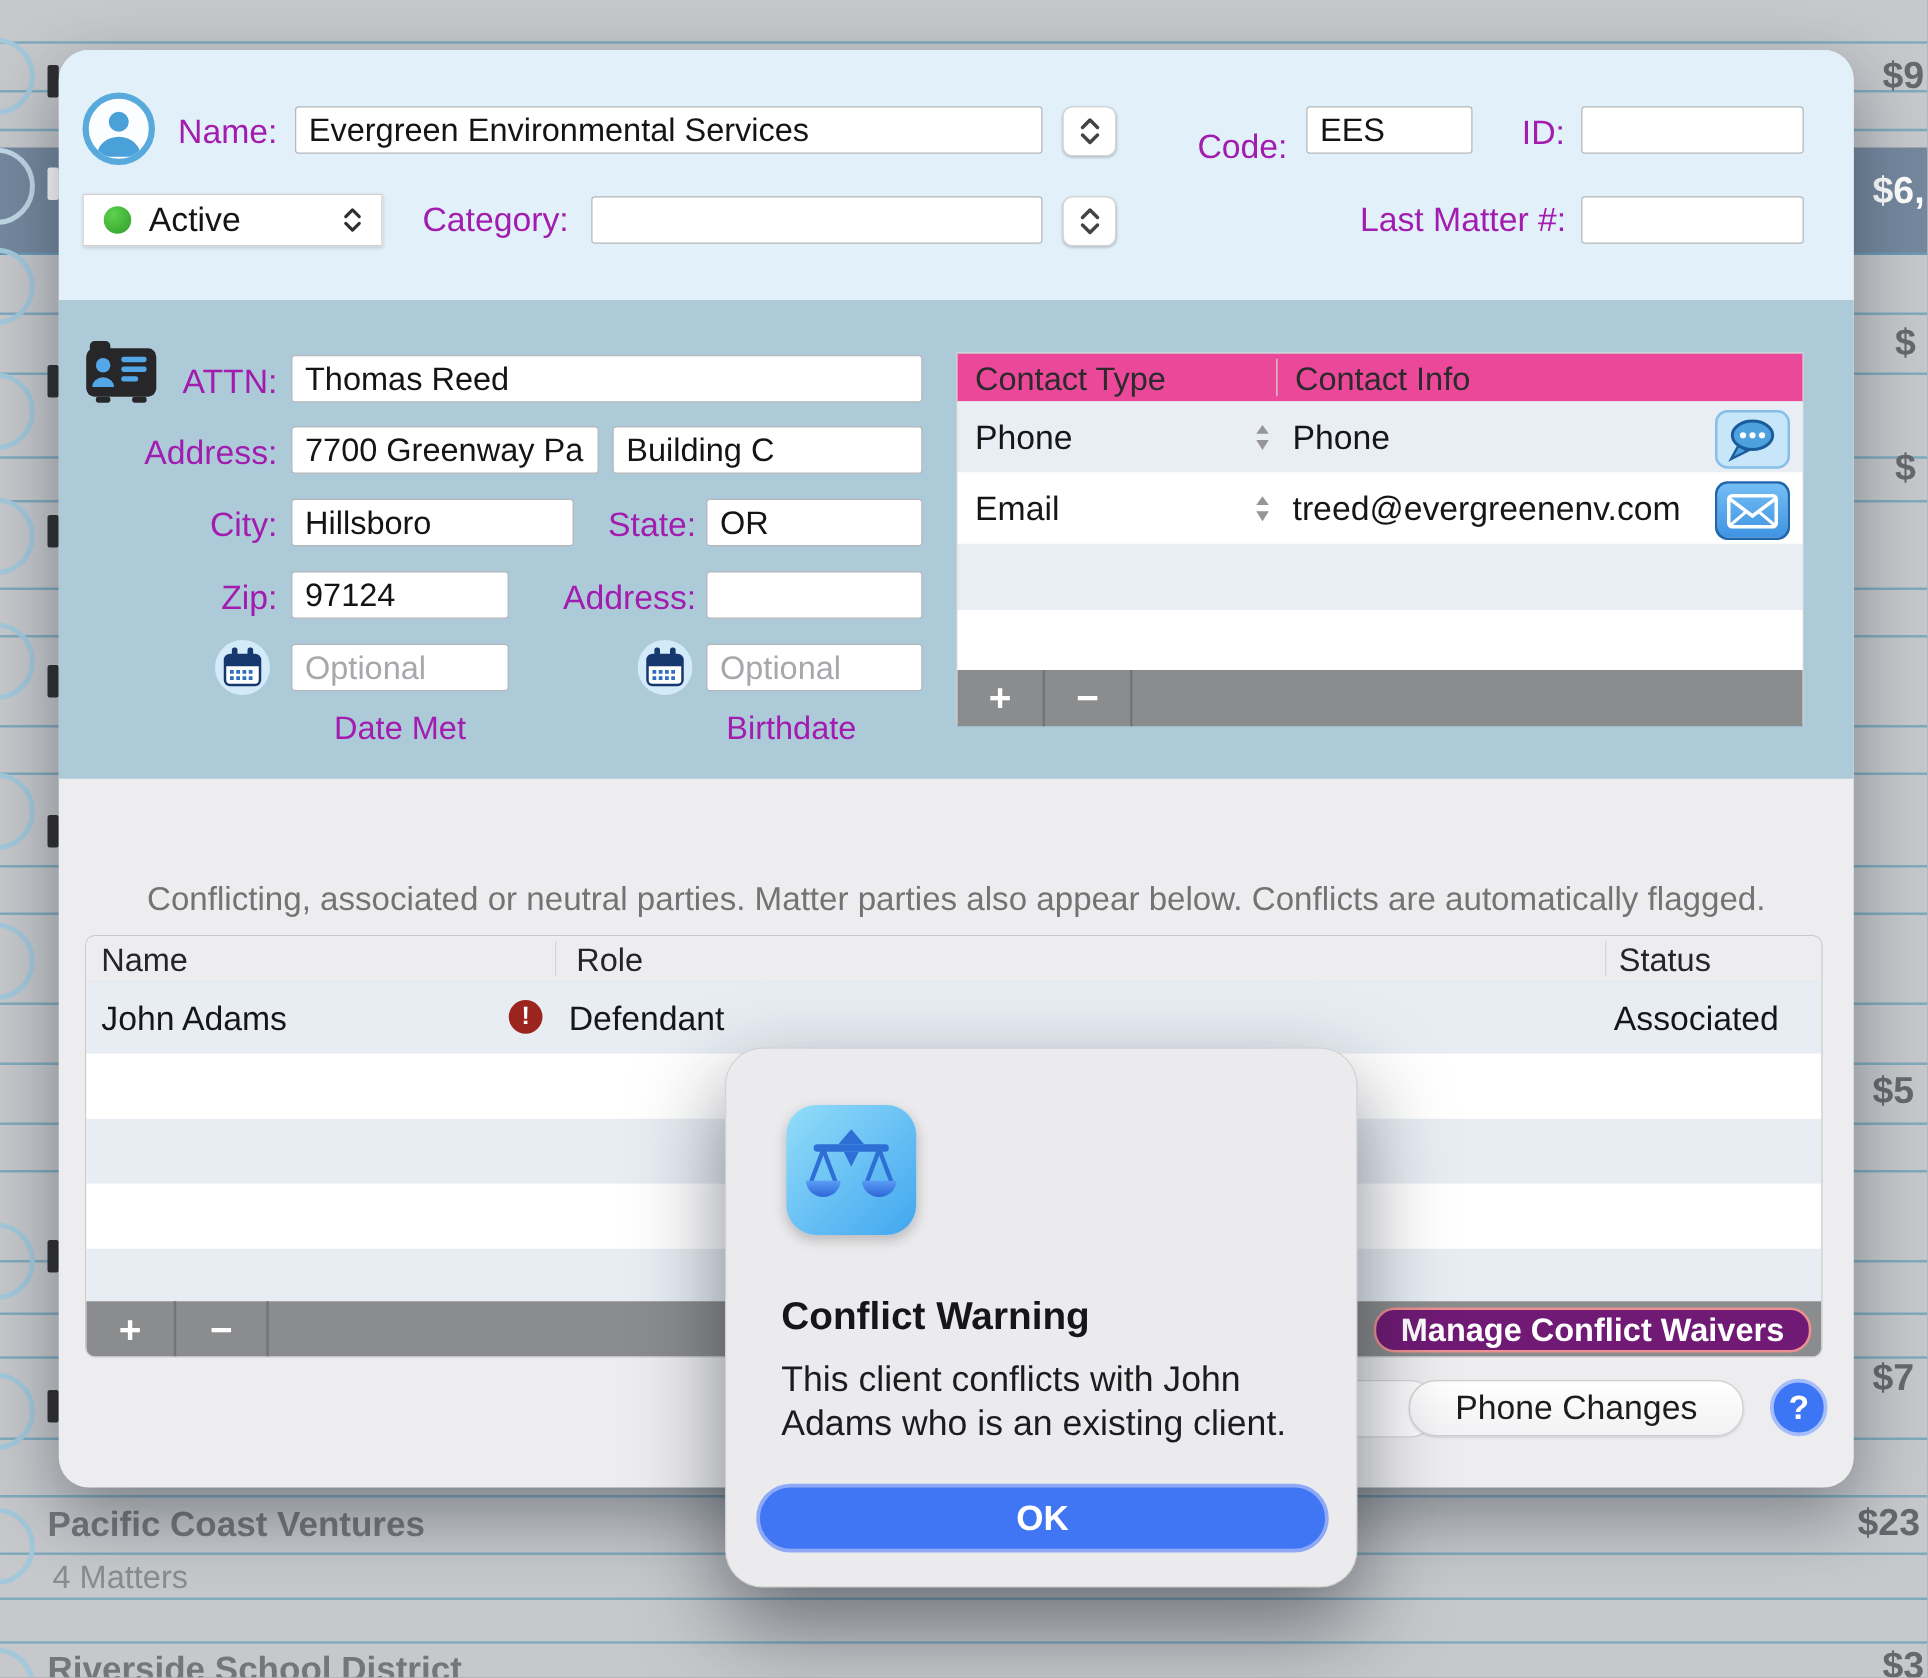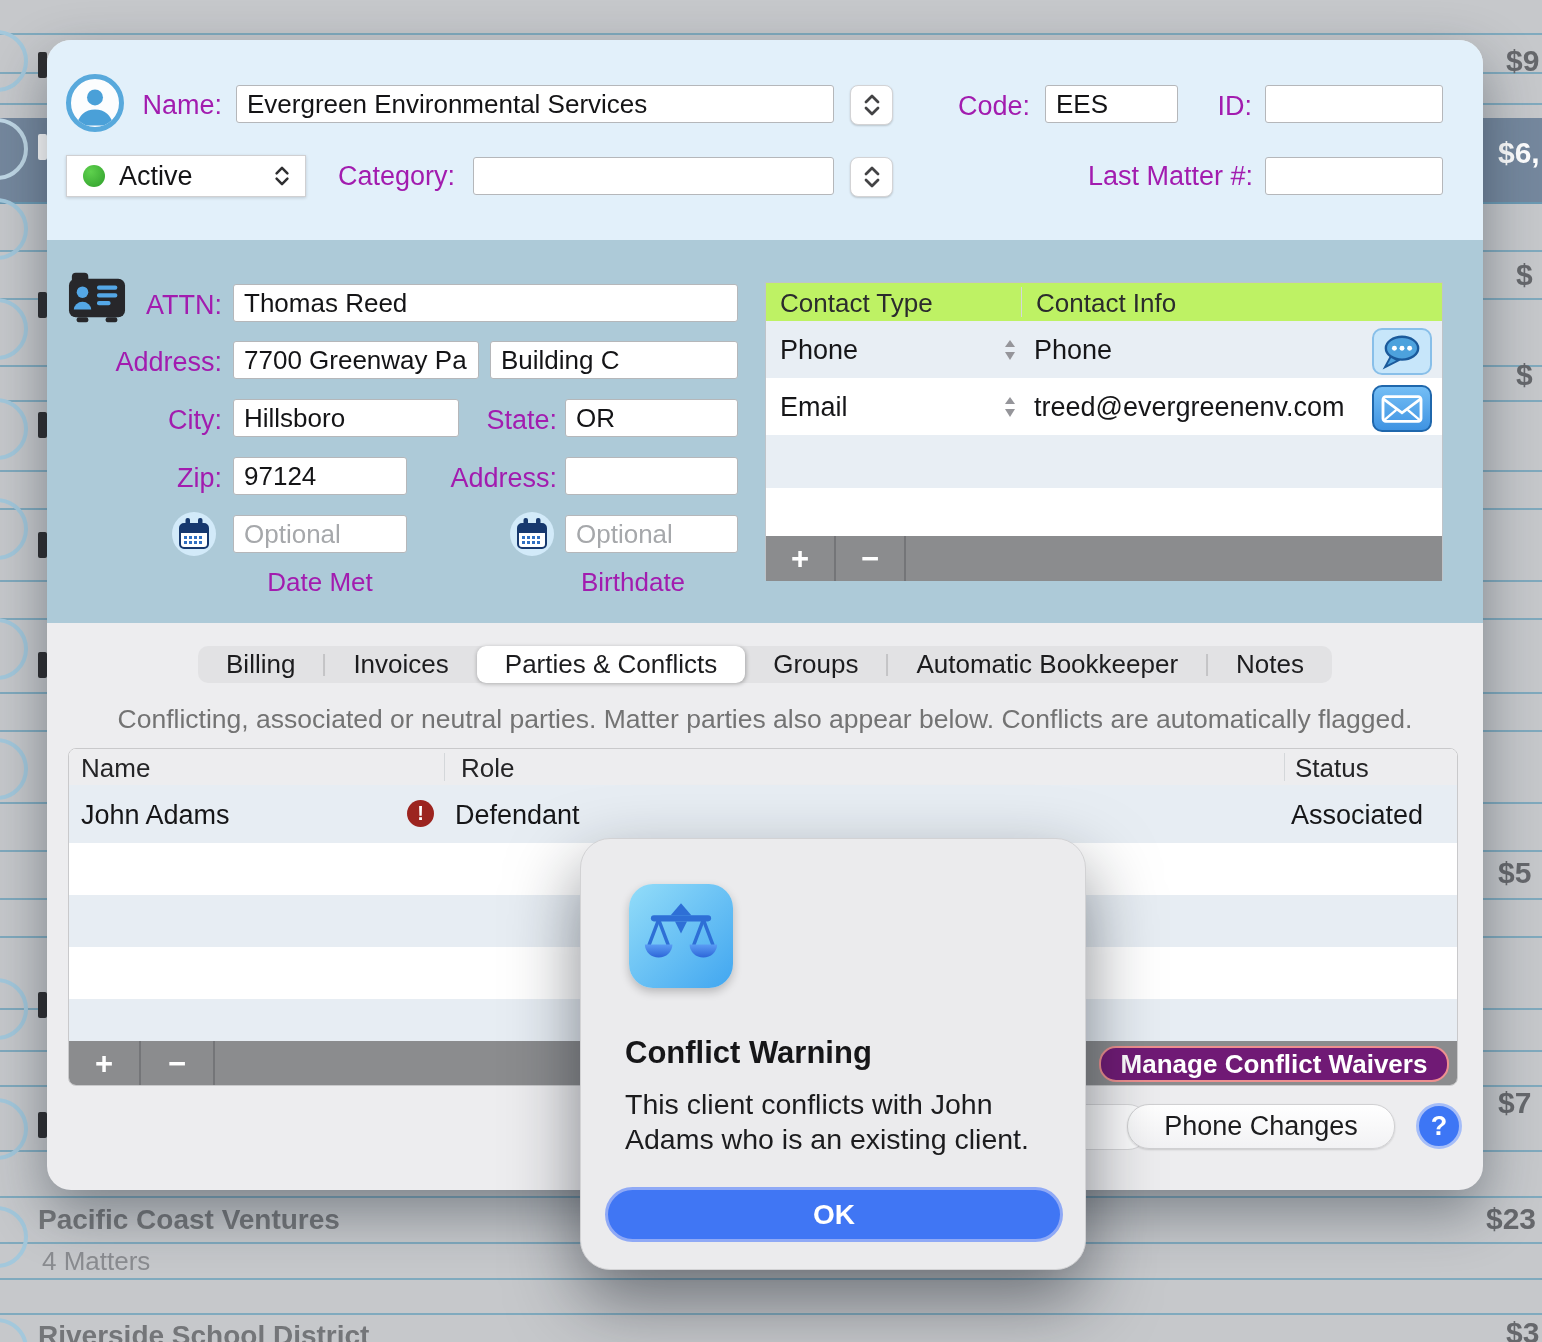--- a/index.html
+++ b/index.html
@@ -29,21 +29,21 @@
   .inp::placeholder{color:#a6a8ab;}
   .stepper{position:absolute;width:41px;height:38px;background:#fff;border:1px solid #d3d3d5;border-radius:8px;
     box-shadow:0 1px 2px rgba(0,0,0,.18);display:flex;align-items:center;justify-content:center;cursor:pointer;}
 
   .select{position:absolute;background:#fff;border:1px solid #d0d0d2;border-radius:0;
     box-shadow:0 1px 3px rgba(0,0,0,.16);display:flex;align-items:center;cursor:pointer;}
   .dot{width:22px;height:22px;border-radius:50%;background:radial-gradient(circle at 35% 30%,#5ed14d,#2f9e2b);margin:0 14px 0 16px;}
 
   
   .ctable{position:absolute;left:718px;top:242px;width:678px;height:298px;background:#fff;border:1px solid #bfc4c9;box-sizing:border-box;}
-  .ctable .hdr{position:absolute;left:0;top:0;right:0;height:38px;background:#bef264;border-bottom:1px solid #d3d6d9;font-size:26px;color:#2b2b2d;}
+  .ctable .hdr{position:absolute;left:0;top:0;right:0;height:38px;background:#ec4899;border-bottom:1px solid #d3d6d9;font-size:26px;color:#2b2b2d;}
   .crow{position:absolute;left:0;right:0;font-size:27px;color:#161618;}
   .vline{position:absolute;width:1px;background:#d4d7da;}
   .cicon{position:absolute;width:56px;height:43px;border-radius:10px;display:flex;align-items:center;justify-content:center;cursor:pointer;}
   .gbar{position:absolute;left:0;right:0;background:#8b8c8e;display:flex;}
   .gbtn{width:68px;border-right:2px solid #747578;display:flex;align-items:center;justify-content:center;
     color:#fff;font-size:31px;font-weight:bold;cursor:pointer;}
 
   
   .tabbar{position:absolute;top:606px;left:50%;transform:translateX(-50%);height:37px;background:#e2e2e4;
     border-radius:10px;display:inline-flex;align-items:center;font-size:26px;color:#1c1c1e;white-space:nowrap;}
@@ -162,21 +162,21 @@
       </svg>
     </div>
 
     <div class="lbl r" style="left:75px;top:50px;width:100px">Name:</div>
     <input class="inp" style="left: 189px; top: 45px; width: 598px;" value="Evergreen Environmental Services">
     <div class="stepper" style="left:803px;top:45px">
       <svg width="20" height="26" viewBox="0 0 20 26">
         <path d="M4,10 L10,4 L16,10 M4,16 L10,22 L16,16" stroke="#434345" stroke-width="2.8" fill="none" stroke-linecap="round" stroke-linejoin="round"></path>
       </svg>
     </div>
-    <div class="lbl r" style="left:888px;top:51px;width:95px">Code:</div>
+    <div class="lbl r" style="left:888px;top:62px;width:95px">Code:</div>
     <input class="inp" style="left: 998px; top: 45px; width: 133px;" value="EES">
     <div class="lbl r" style="left:1118px;top:51px;width:87px">ID:</div>
     <input class="inp" style="left: 1218px; top: 45px; width: 178px;" value="">
 
     <div class="select" style="left:19px;top:115px;width:238px;height:40px">
       <span class="dot"></span>
       <span style="font-size:27px;color:#141416">Active</span>
       <svg width="18" height="26" viewBox="0 0 20 26" style="margin-left:auto;margin-right:14px">
         <path d="M4,10 L10,4 L16,10 M4,16 L10,22 L16,16" stroke="#2f2f31" stroke-width="2.8" fill="none" stroke-linecap="round" stroke-linejoin="round"></path>
       </svg>
@@ -308,31 +308,20 @@
 
       <div class="crow" style="top:152px;height:53px;background:#e8eef4"></div>
       <div class="crow" style="top:205px;height:48px;background:#ffffff"></div>
 
       <div class="gbar" style="top:253px;height:45px;bottom:0">
         <div class="gbtn">+</div>
         <div class="gbtn">−</div>
       </div>
     </div>
 
-    <div class="tabbar">
-      <div class="seg">Billing</div>
-      <div class="tsep"></div>
-      <div class="seg">Invoices</div>
-      <div class="seg sel">Parties &amp; Conflicts</div>
-      <div class="seg">Groups</div>
-      <div class="tsep"></div>
-      <div class="seg">Automatic Bookkeeper</div>
-      <div class="tsep"></div>
-      <div class="seg">Notes</div>
-    </div>
 
     <div class="abs" style="left:0;right:0;top:664px;text-align:center;font-size:26.5px;color:#737373">Conflicting, associated or neutral parties. Matter parties also appear below. Conflicts are automatically flagged.</div>
 
     <div class="gbox">
       <div class="gbhdr">
         <span class="abs" style="left:12px;top:4px">Name</span>
         <div class="vline" style="left:375px;top:4px;height:28px"></div>
         <span class="abs" style="left:392px;top:4px">Role</span>
         <div class="vline" style="left:1215px;top:4px;height:28px"></div>
         <span class="abs" style="left:1226px;top:4px">Status</span>

